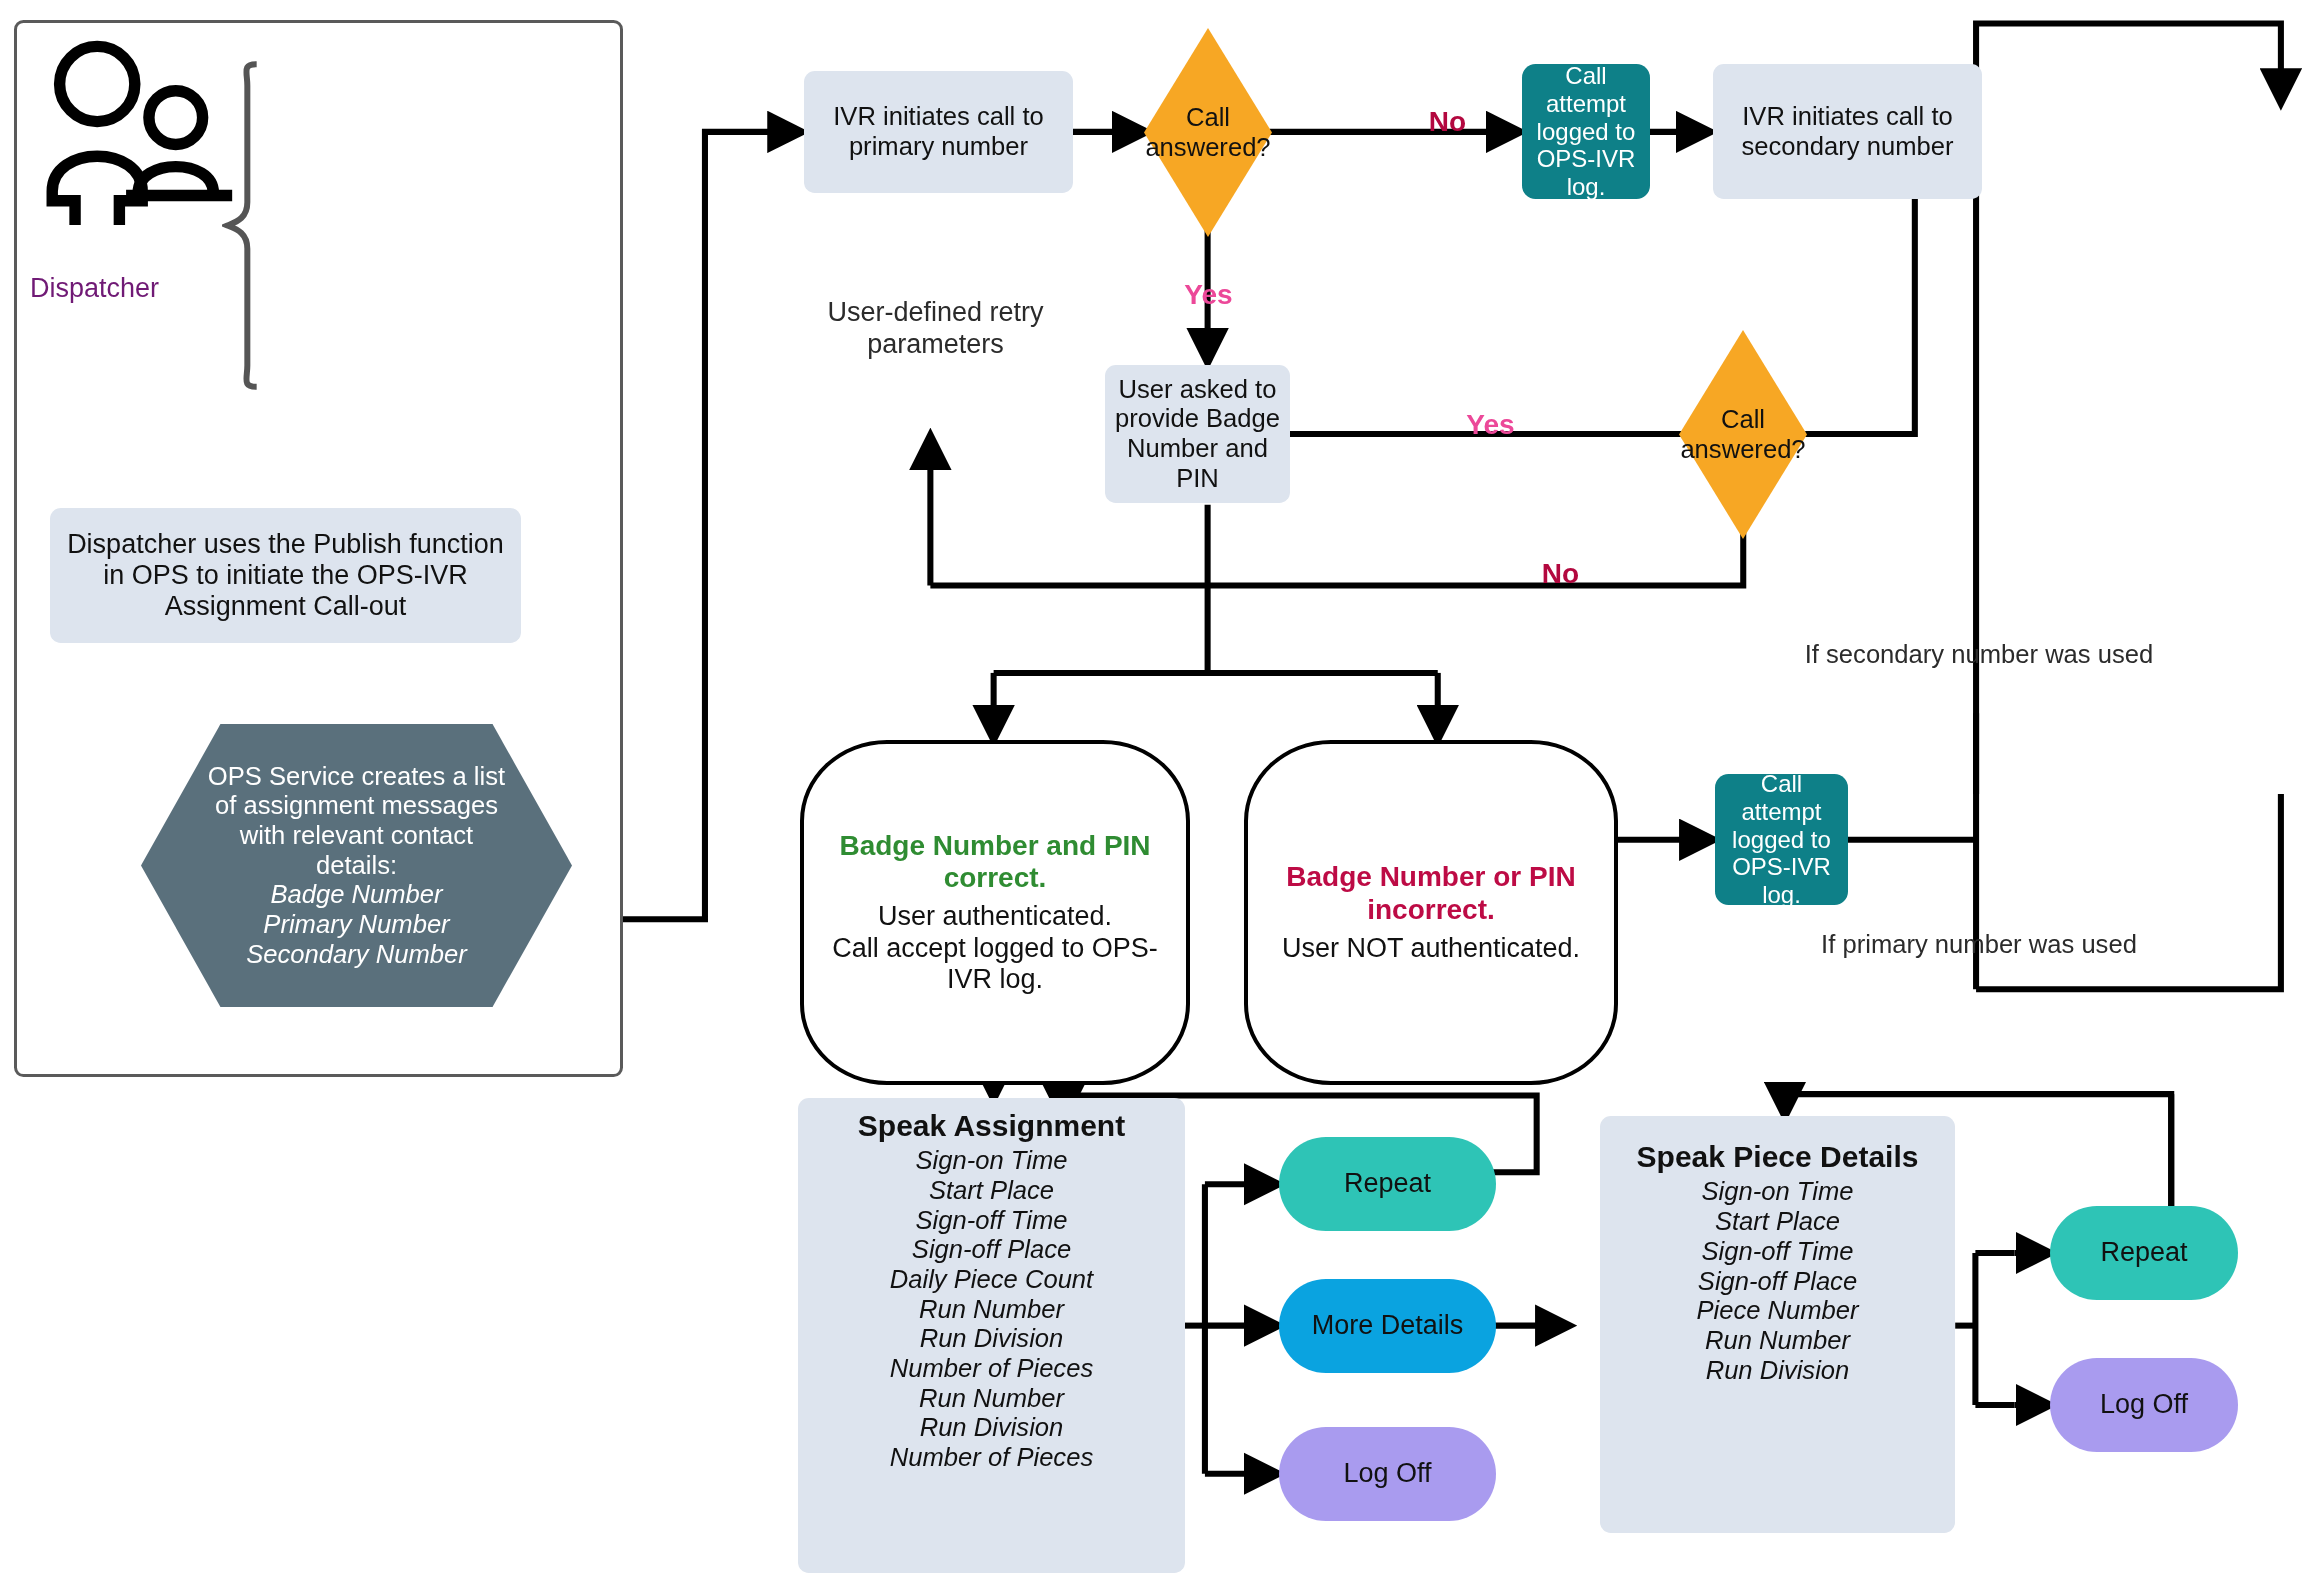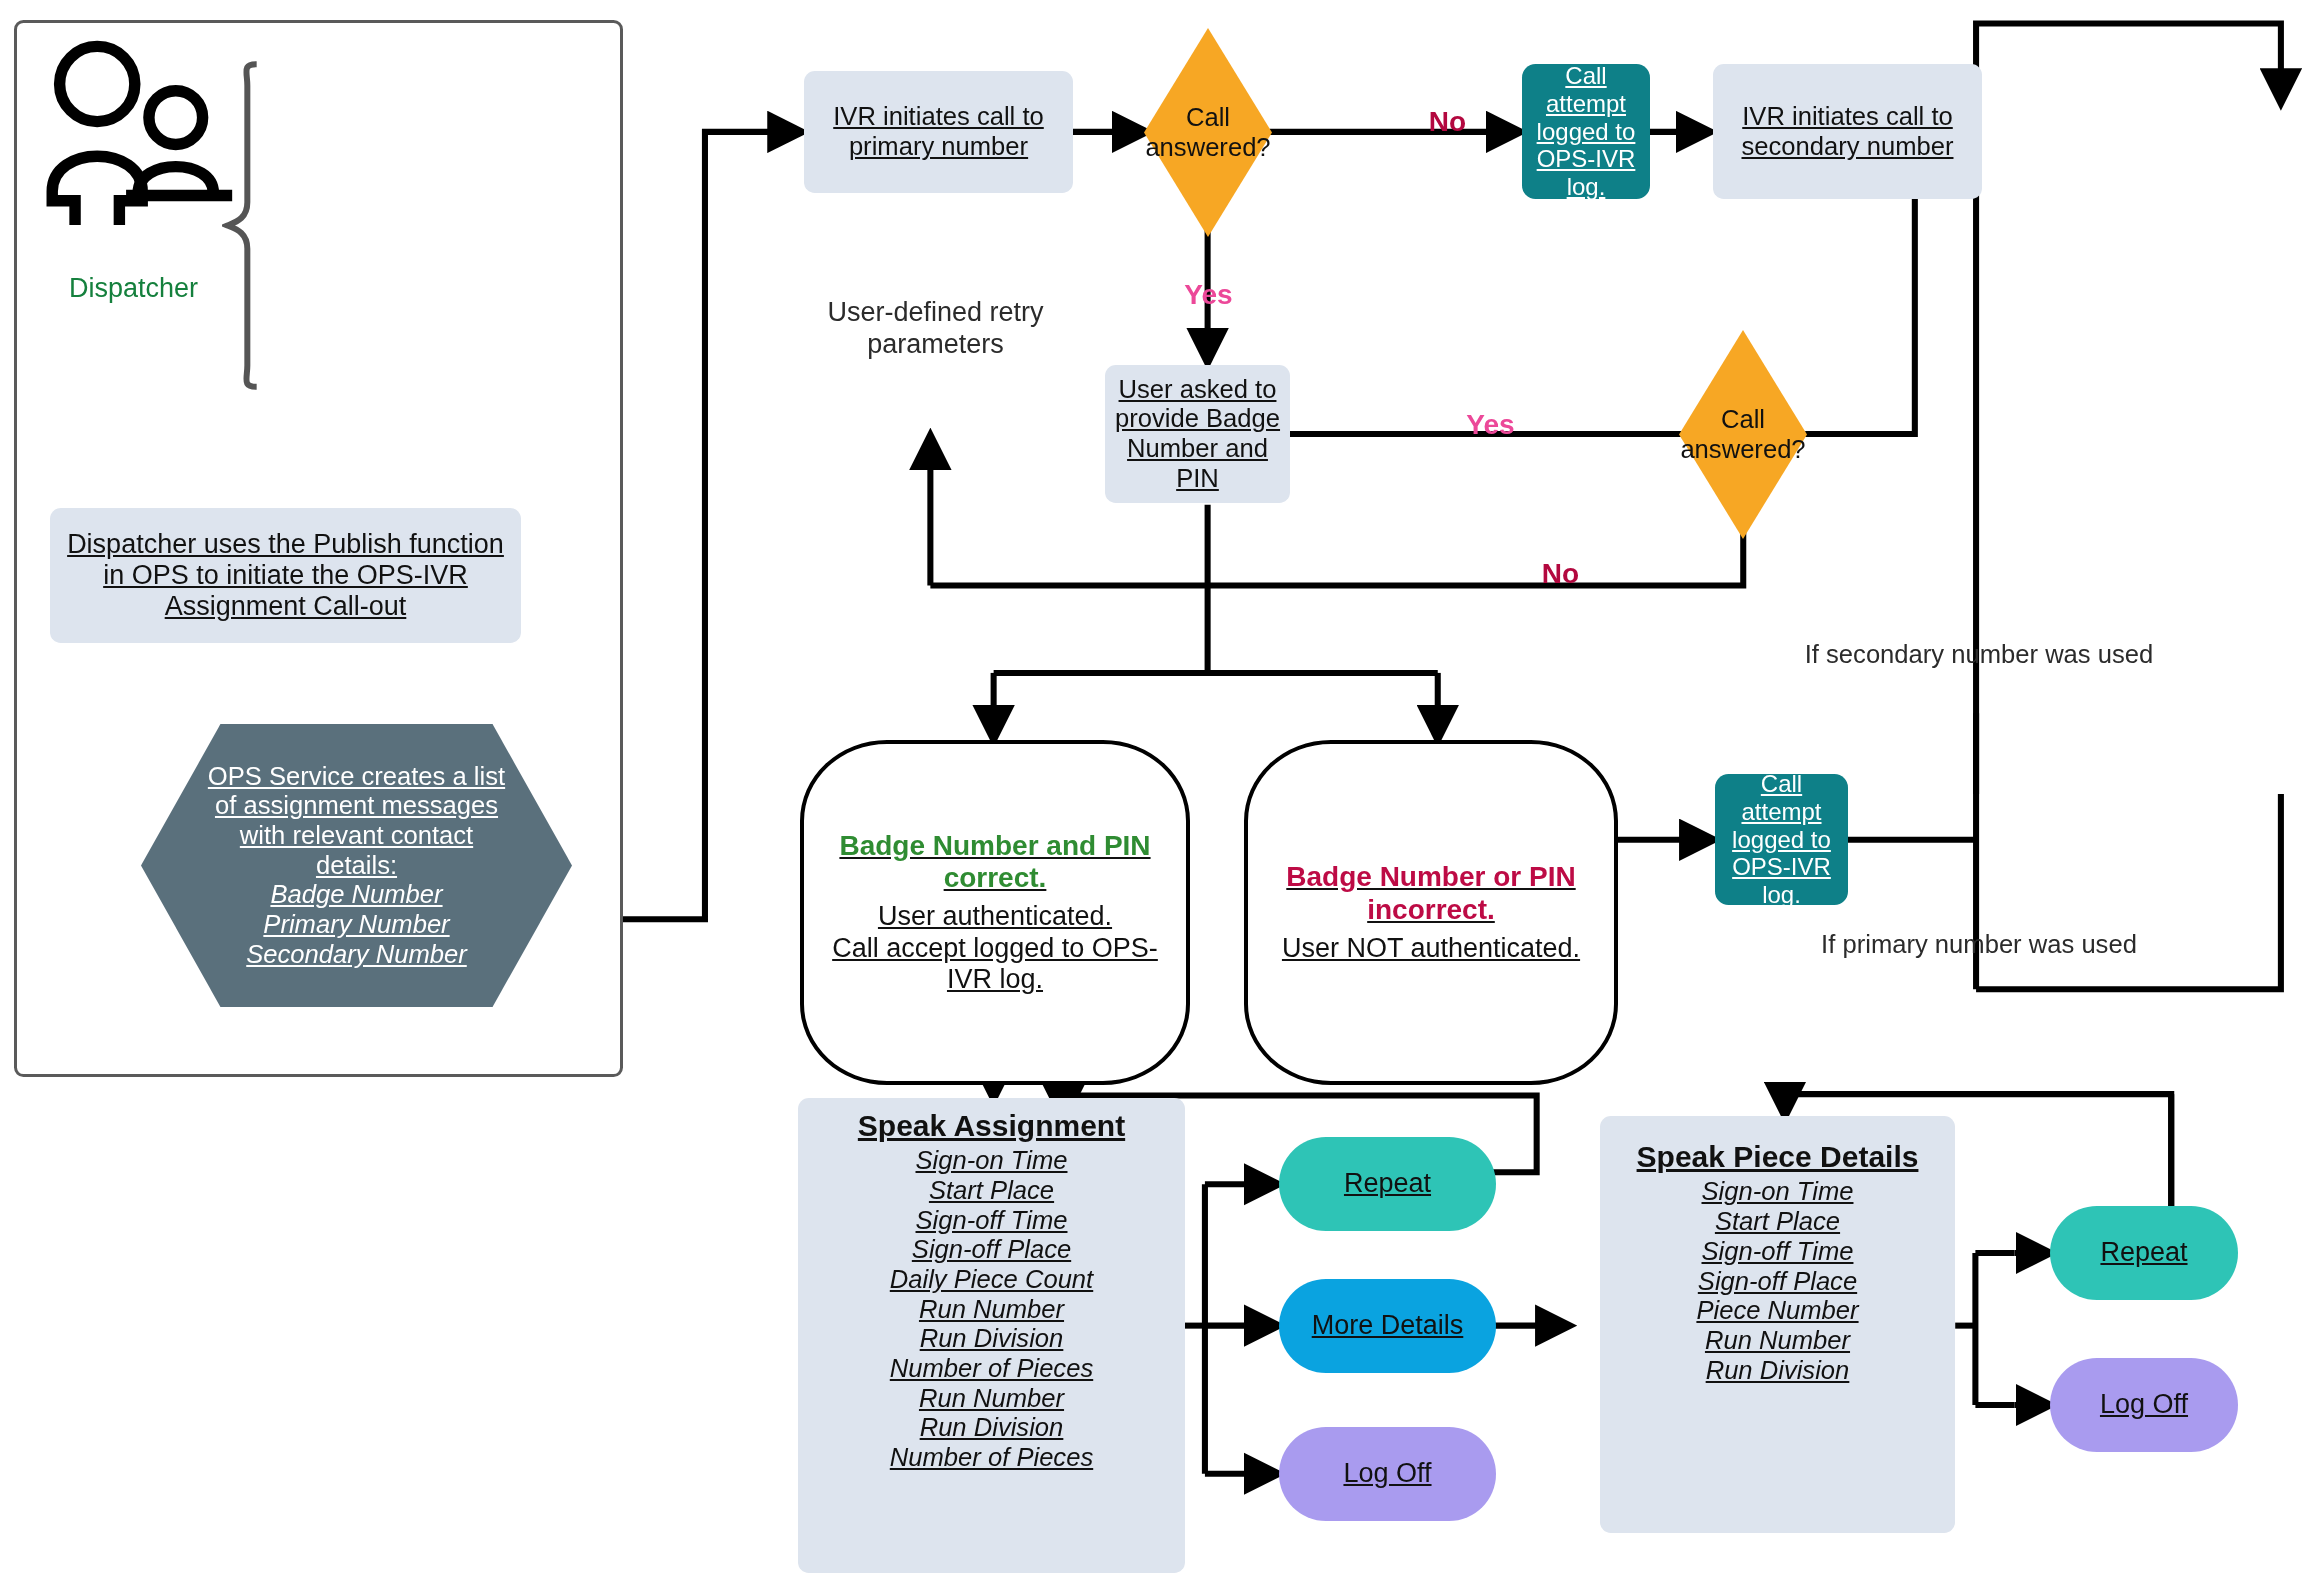--- a/index.html
+++ b/index.html
@@ -1,21 +1,21 @@
 <!DOCTYPE html>
 <html style="font-size:10.8px"><head>
 <meta charset="utf-8">
 <style>
   html,body{margin:0;padding:0;background:#ffffff;}
   body{font-family:"Liberation Sans", sans-serif;}
   #stage{position:relative;width:2319px;height:1582px;background:#fff;overflow:hidden;}
   #edges{position:absolute;left:0;top:0;width:2319px;height:1582px;pointer-events:none;}
 
   .node{position:absolute;box-sizing:border-box;display:flex;flex-direction:column;
-        align-items:center;justify-content:center;text-align:center;line-height:1.16;text-decoration:underline;}
+        align-items:center;justify-content:center;text-align:center;line-height:1.16;}
 
   
   .pane{border:3.4px solid #5a5a5a;border-radius:9.4px;background:#fff;}
   .proc{background:#dde4ee;border-radius:10.8px;color:#111;}
   .log{background:#0e8088;border-radius:13.5px;color:#ffffff;}
   .term{background:#fff;border:4.7px solid #000;border-radius:87px/81px;color:#111;}
   .pill{border-radius:672px;color:#111;display:flex;align-items:center;justify-content:center;}
   .pill.repeat{background:#2ec4b6;}
   .pill.more{background:#0aa3e0;}
   .pill.logoff{background:#a99bef;}
@@ -29,21 +29,21 @@
   .yes{color:#ec4899;text-align:center;}
   .no{color:#b3083f;}
 
   .t-green{color:#2f8c32;font-weight:bold;}
   .t-red{color:#bd0b45;font-weight:bold;}
   .bold{font-weight:bold;}
   .ital{font-style:italic;}
 
   .brace{position:absolute;}
   .dispatcher-icon{position:absolute;}
-  .dispatcher-cap{position:absolute;text-align:right;color:#15803d;}
+  .dispatcher-cap{position:absolute;text-align:left;color:#701a75;}
   .stacklines{display:flex;flex-direction:column;align-items:center;}
 </style>
 </head>
 <body>
 
 <div id="stage">
 
   <svg id="edges" viewBox="0 0 3445 2351">
     <defs>
       <marker id="ah" markerWidth="7" markerHeight="7" refX="5.6" refY="3.5" orient="auto">

